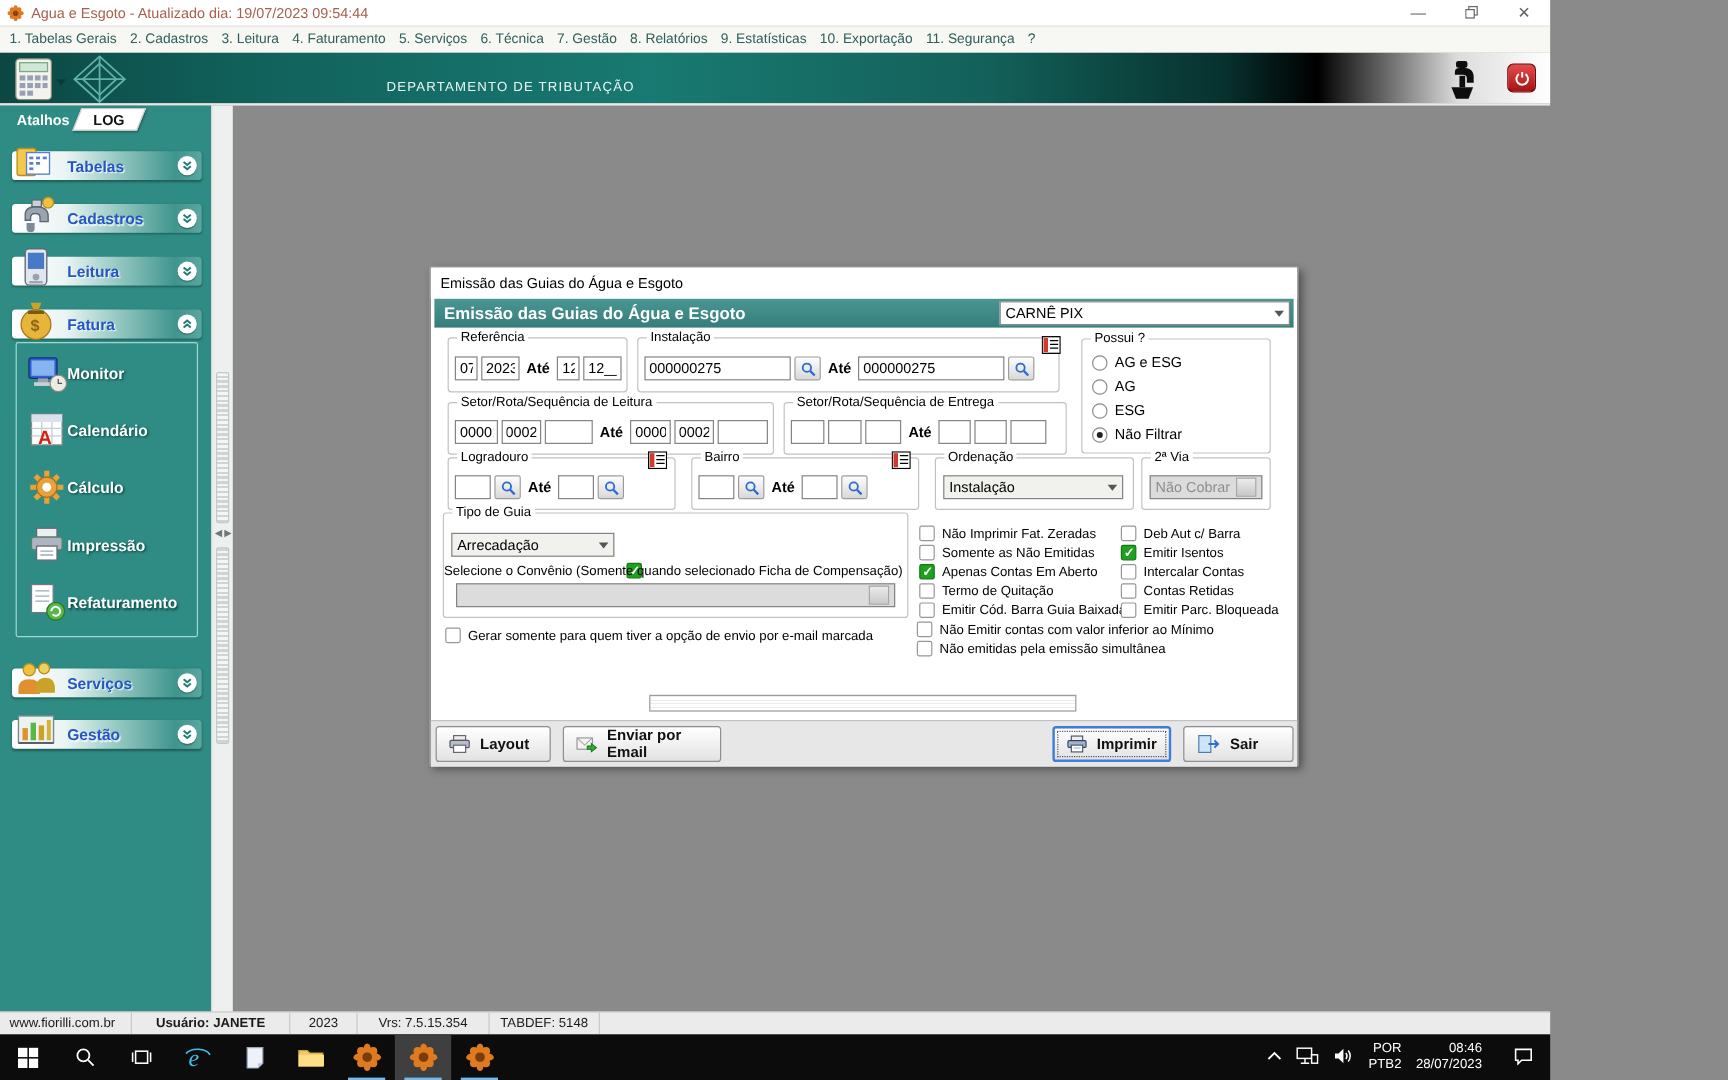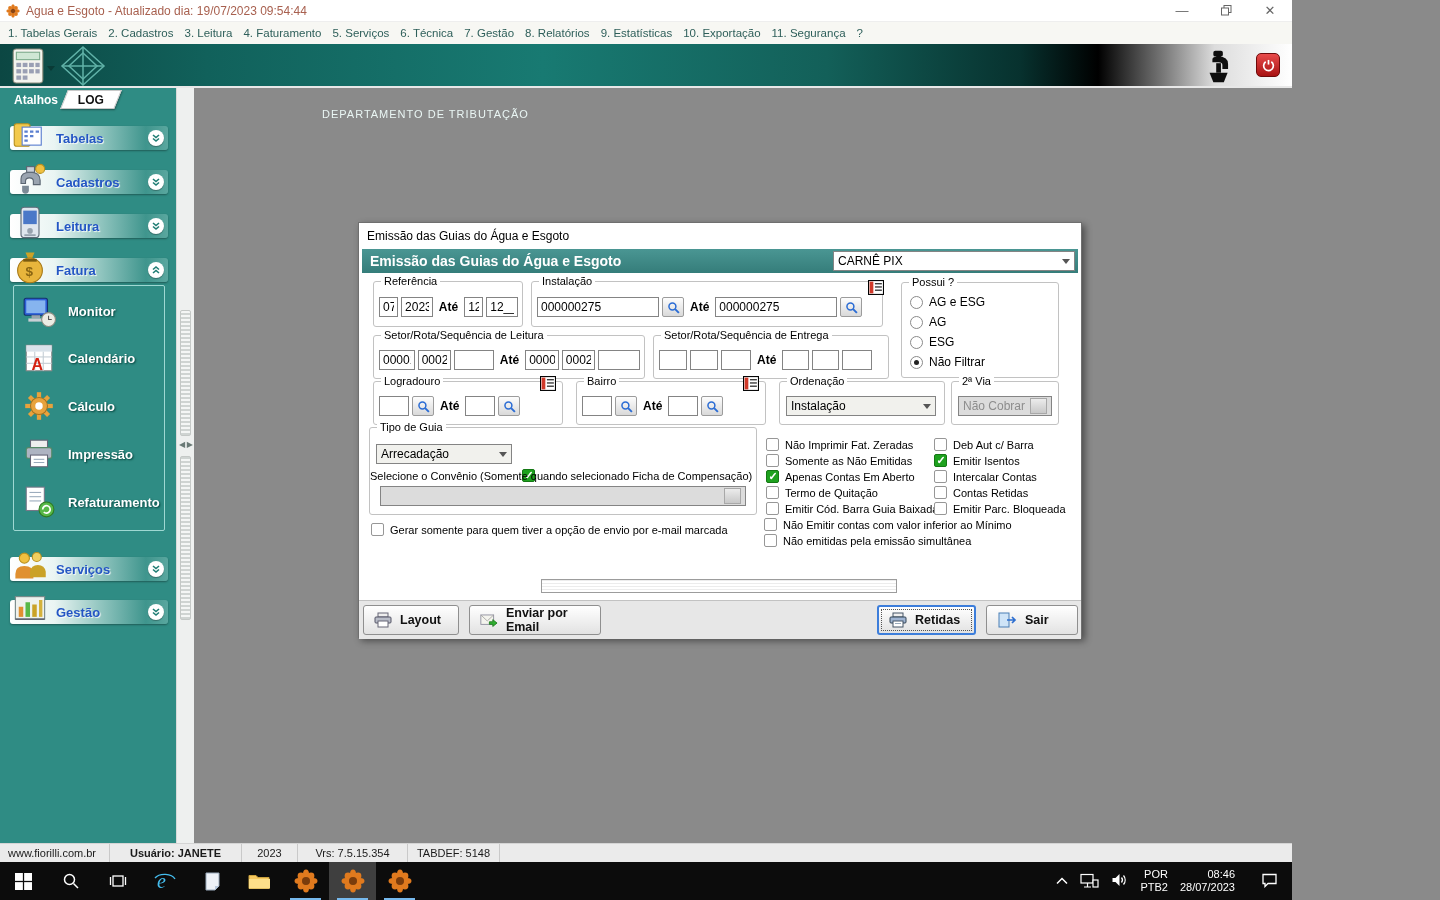--- a/index.html
+++ b/index.html
@@ -15,40 +15,40 @@
 
   
   .menubar { position:absolute; left:0; top:22px; width:100%; height:22px; background:#f7f7f3; display:flex; align-items:center; gap:11px; padding-left:8px; color:#2e5f5a; font-size:11.5px; }
   .menu-item { white-space:nowrap; cursor:default; }
 
   
   .banner { position:absolute; left:0; top:44px; width:100%; height:44px;
     background:linear-gradient(90deg,#0c4743 0%,#11615b 16%,#187a72 42%,#136059 64%,#07312e 79%,#000 85%,#777 90%,#dcdcdc 94%,#fff 100%);
     border-bottom:2px solid #e8e8e8; }
   .banner-title { position:absolute; left:88px; top:0px; font-size:31px; font-weight:bold; font-style:italic; color:#fff; text-shadow:2px 2px 3px #032; letter-spacing:1px; }
-  .banner-sub { position:absolute; left:322px; top:23px; font-size:11px; color:#eaf6f4; letter-spacing:1px;margin-top:41px; }
+  .banner-sub { position:absolute; left:322px; top:23px; font-size:11px; color:#eaf6f4; letter-spacing:1px; }
   .calc-ic { position:absolute; left:12px; top:4px; }
   .calc-dd { position:absolute; left:47px; top:22px; width:0; height:0; border-left:4px solid transparent; border-right:4px solid transparent; border-top:5px solid #0a3a36; }
   .logo-diamond { position:absolute; left:60px; top:1px; opacity:.85; }
   .faucet { position:absolute; right:52px; top:4px; }
   .power-btn { position:absolute; right:12px; top:9px; width:24px; height:24px; border-radius:5px; background:linear-gradient(#e84a4a,#a81212); border:1px solid #6e0a0a; display:flex; align-items:center; justify-content:center; }
 
   
   .sidebar { position:absolute; left:0; top:88px; width:176px; height:755px; background:#2f8c84; }
   .sb-tab-atalhos { position:absolute; left:14px; top:5px; color:#fff; font-weight:bold; font-size:12px; }
   .sb-tab-log { position:absolute; left:64px; top:2px; width:54px; height:19px; background:#fff; transform:skewX(-22deg); display:flex; align-items:center; justify-content:center; border:1px solid #c9c9c9; box-shadow:1px 1px 2px rgba(0,0,0,.4); }
   .sb-tab-log span { transform:skewX(22deg); font-weight:bold; font-size:12px; color:#111; }
   .sb-bar { position:absolute; left:10px; width:158px; height:24px; border-radius:3px;
     background:linear-gradient(90deg,#ffffff 0%,#eaf5f3 28%,#8fc4be 58%,#3f958d 86%,#5aa79f 100%);
     display:flex; align-items:center; box-shadow:0 1px 2px rgba(0,0,0,.35); }
   .sb-label { margin-left:46px; font-weight:bold; font-size:13px; color:#2456c4; text-shadow:1px 1px 1px rgba(255,255,255,.9); }
   .sb-chev { position:absolute; right:4px; top:4px; width:16px; height:16px; border-radius:50%; background:#fff; display:flex; align-items:center; justify-content:center; box-shadow:0 1px 1px rgba(0,0,0,.3); }
   .sb-icon { position:absolute; left:2px; top:-9px; width:36px; height:36px; }
   .sb-sub { position:absolute; left:13px; top:197px; width:152px; height:246px; border:1px solid #9fd8d2; border-radius:2px; }
-  .sub-item { position:absolute; left:8px; display:flex; align-items:center; gap:12px; }
+  .sub-item { position:absolute; left:8px; display:flex; align-items:center; gap:0; }
   .sub-label { color:#fff; font-weight:bold; font-size:13px; text-shadow:1px 1px 2px #03403a; }
 
   
   .sidestrip { position:absolute; left:176px; top:88px; width:18px; height:755px; background:#eef0ef; border-left:1px solid #d8dad9; }
   .strip-tex { position:absolute; left:3px; width:11px; background:repeating-linear-gradient(0deg,#cfd4d2 0 2px,#f4f6f5 2px 4px); border:1px solid #c4c8c6; border-radius:2px; }
   .strip-arrows { position:absolute; left:2px; top:352px; width:14px; display:flex; justify-content:space-between; color:#6a7a76; font-size:8px; }
 
   
   .dialog { position:absolute; left:358px; top:222px; width:724px; height:416px; background:#fff; border:1px solid #6f6f6f; box-shadow:3px 3px 7px rgba(0,0,0,.45); }
   .dlg-title { height:26px; display:flex; align-items:center; padding-left:8px; font-size:12px; color:#000; background:#fff; }
@@ -636,21 +636,21 @@
           </svg>
         <span>Enviar por Email</span>
       </div>
       <div class="btn focused" style="left:518px;width:99px">
         <svg width="18" height="16" viewBox="0 0 18 16">
             <rect x="4" y="1" width="10" height="4" fill="#eee" stroke="#456"></rect>
             <rect x="1" y="5" width="16" height="6" rx="1" fill="#9fb4d2" stroke="#345"></rect>
             <rect x="4" y="9" width="10" height="6" fill="#fff" stroke="#456"></rect>
             <line x1="6" y1="11.5" x2="12" y2="11.5" stroke="#9ab"></line>
           </svg>
-        <span>Retidas</span>
+        <span>Imprimir</span>
       </div>
       <div class="btn" style="left:627px;width:92px">
         <svg width="20" height="16" viewBox="0 0 20 16">
             <rect x="2" y="1" width="10" height="14" fill="#cfe4f7" stroke="#4a7fb5"></rect>
             <path d="M10 8 h8 M15 5 l3 3 -3 3" stroke="#2e6fd0" fill="none" stroke-width="1.7"></path>
           </svg>
         <span>Sair</span>
       </div>
     </div>
   </div>

